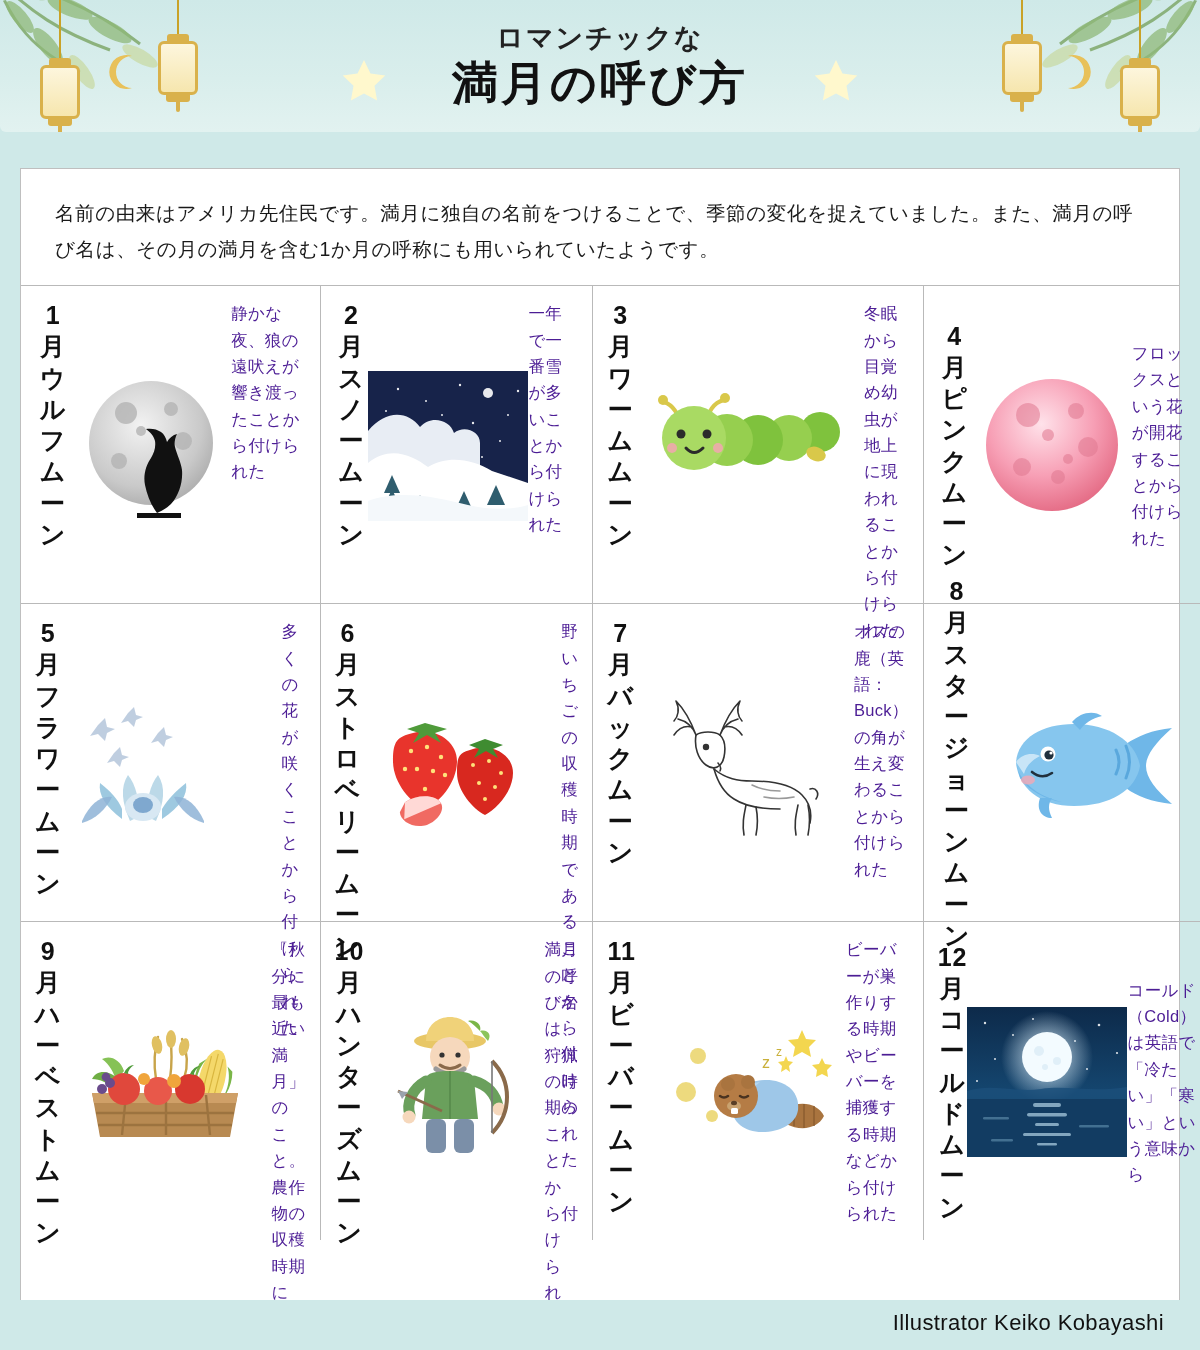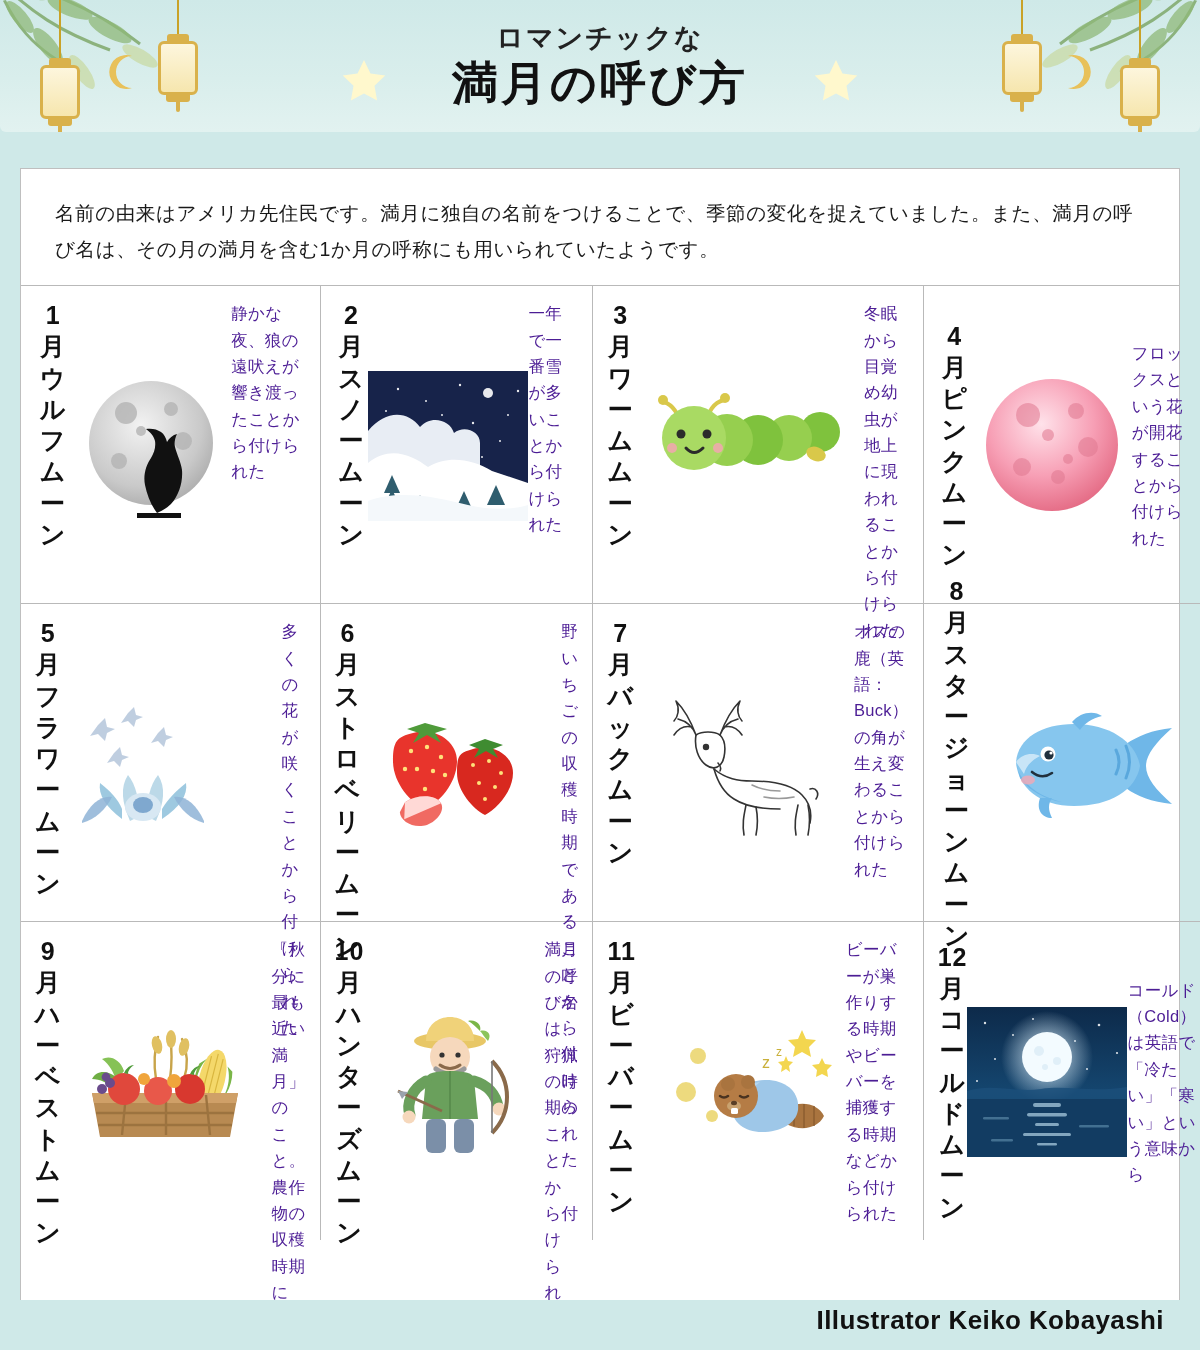--- a/index.html
+++ b/index.html
@@ -92,21 +92,21 @@
   .cell-desc{
     font-size:16.5px;line-height:1.6;color:#4c1d95;letter-spacing:0.3px;
   }
   
   .footer{
     position:absolute;left:0;right:0;bottom:0;height:50px;
     background:#cfe9e8;
   }
   .credit{
     position:absolute;right:36px;bottom:14px;
-    font-size:26px;color:#111;letter-spacing:0.4px;font-weight:bold;
+    font-size:22px;color:#111;letter-spacing:0.4px;
   }
 </style>
 </head>
 <body>
 
 <div class="header">
 
   <div class="leaf" style="left:-10px;top:-28px;">
     <svg width="230" height="120" viewBox="0 0 230 120">
       <g stroke="#7fa86a" stroke-width="3" fill="none" opacity="0.85">

